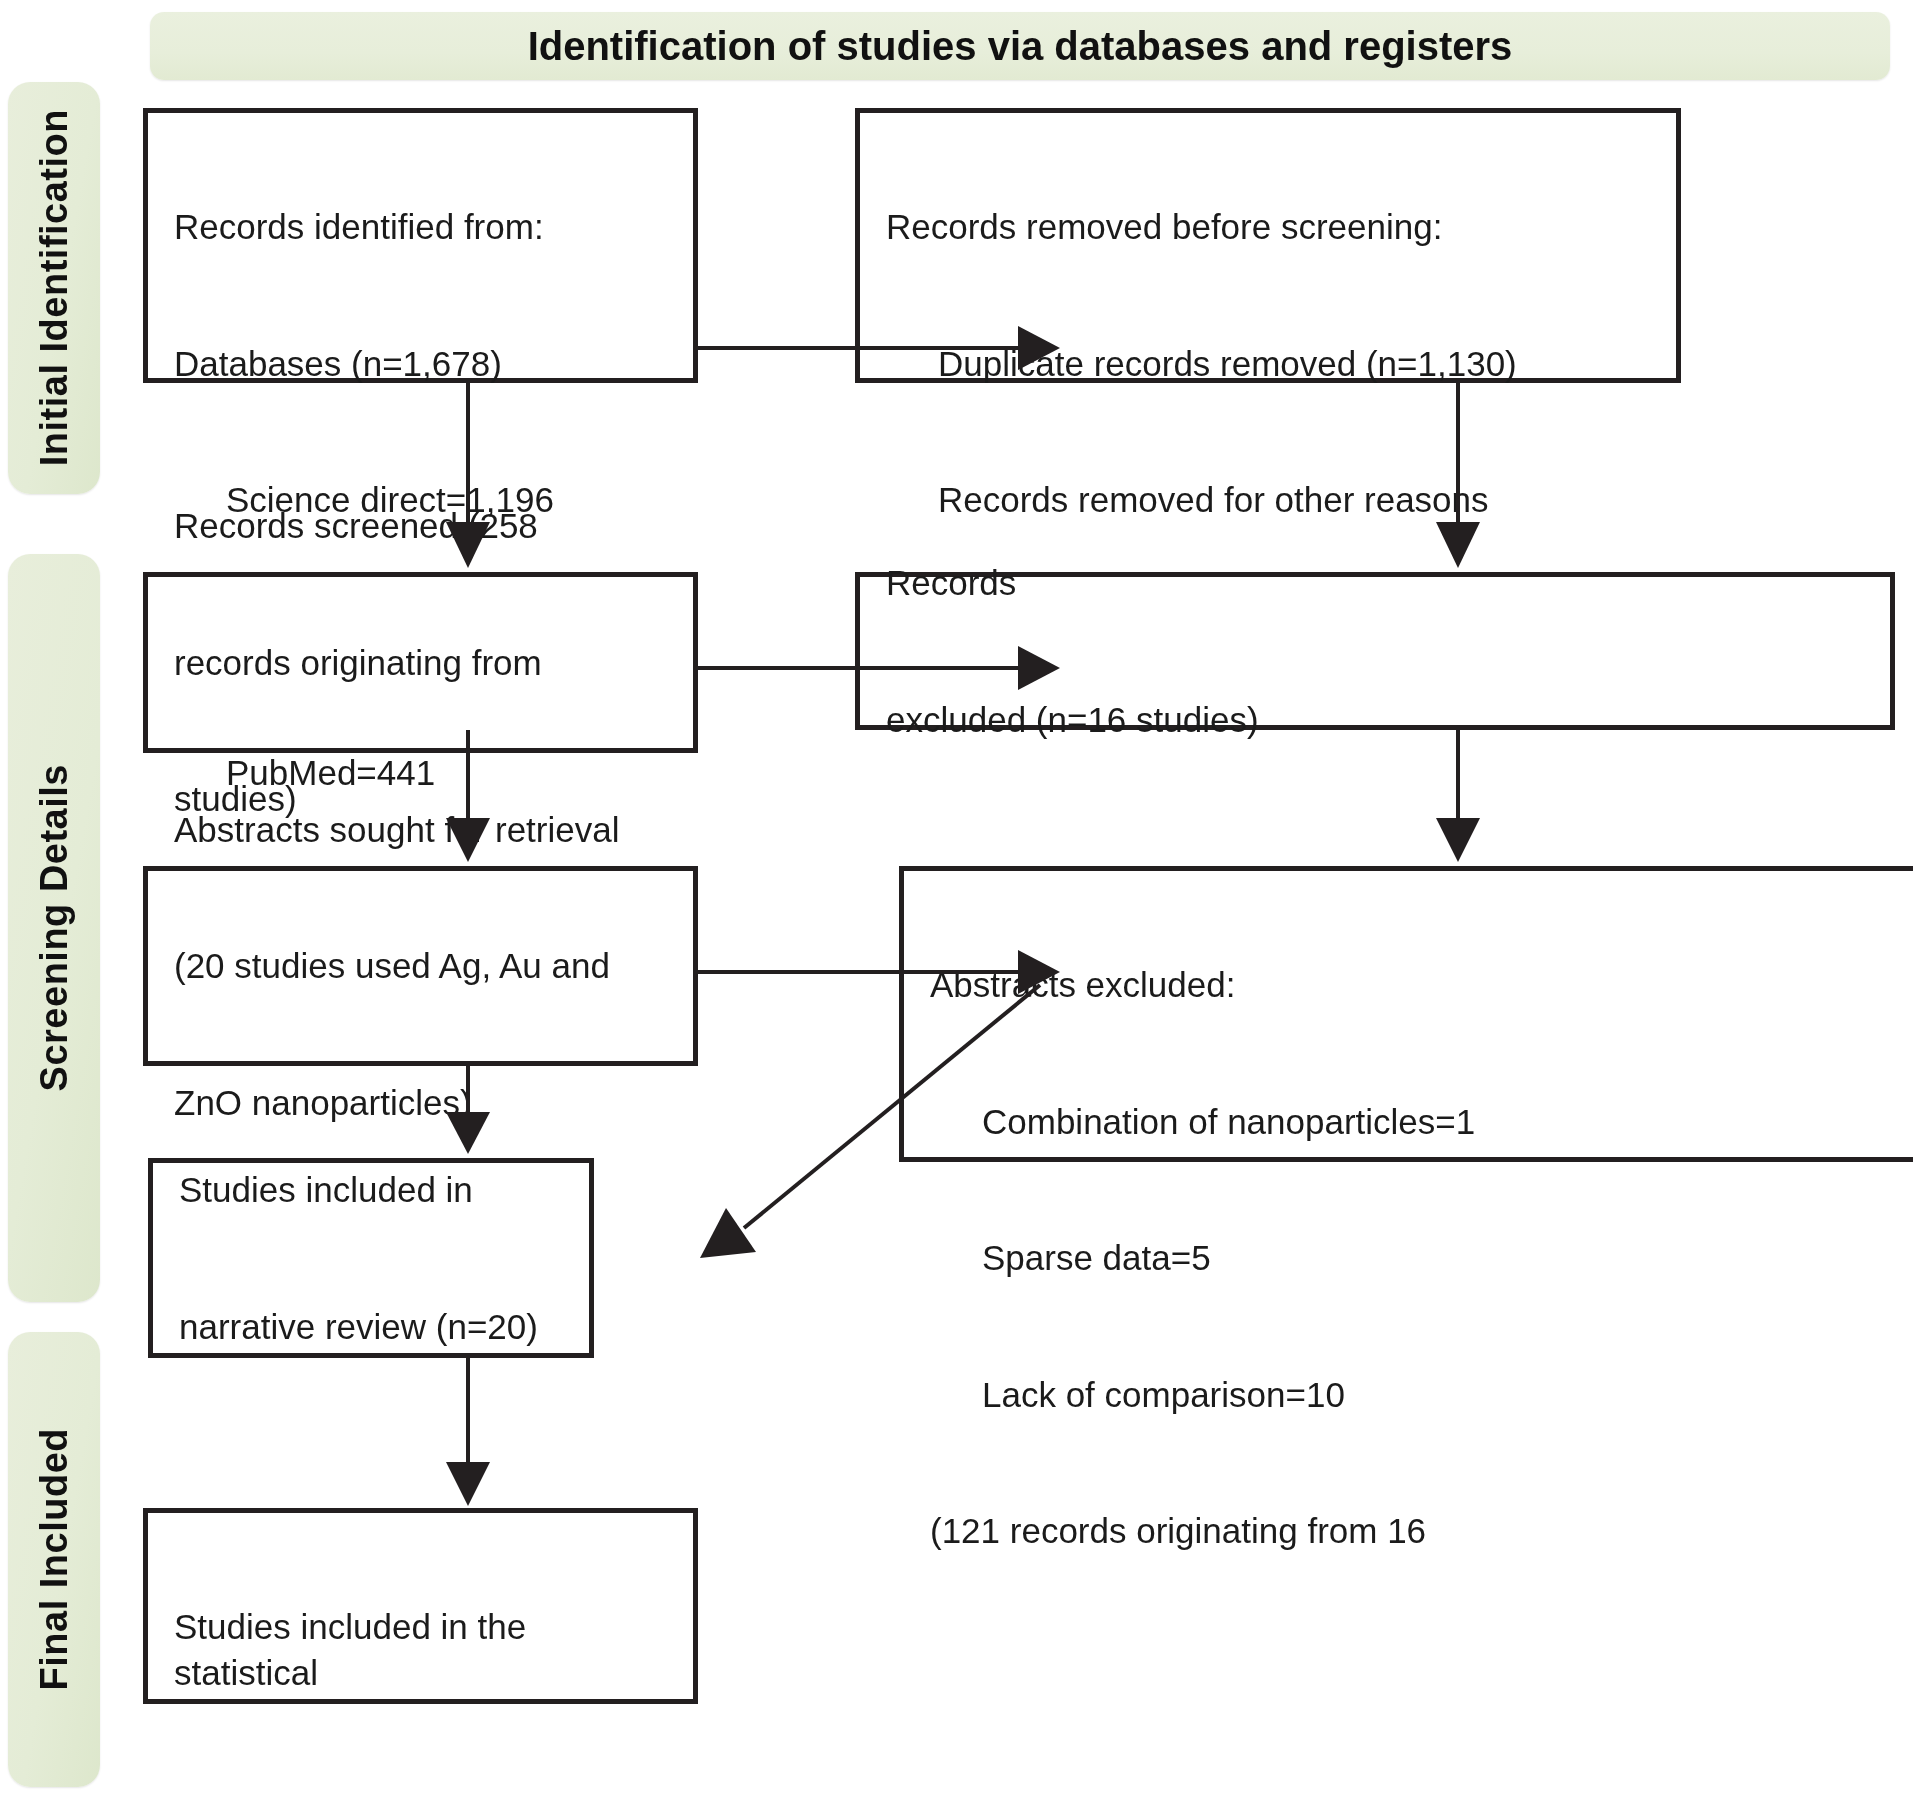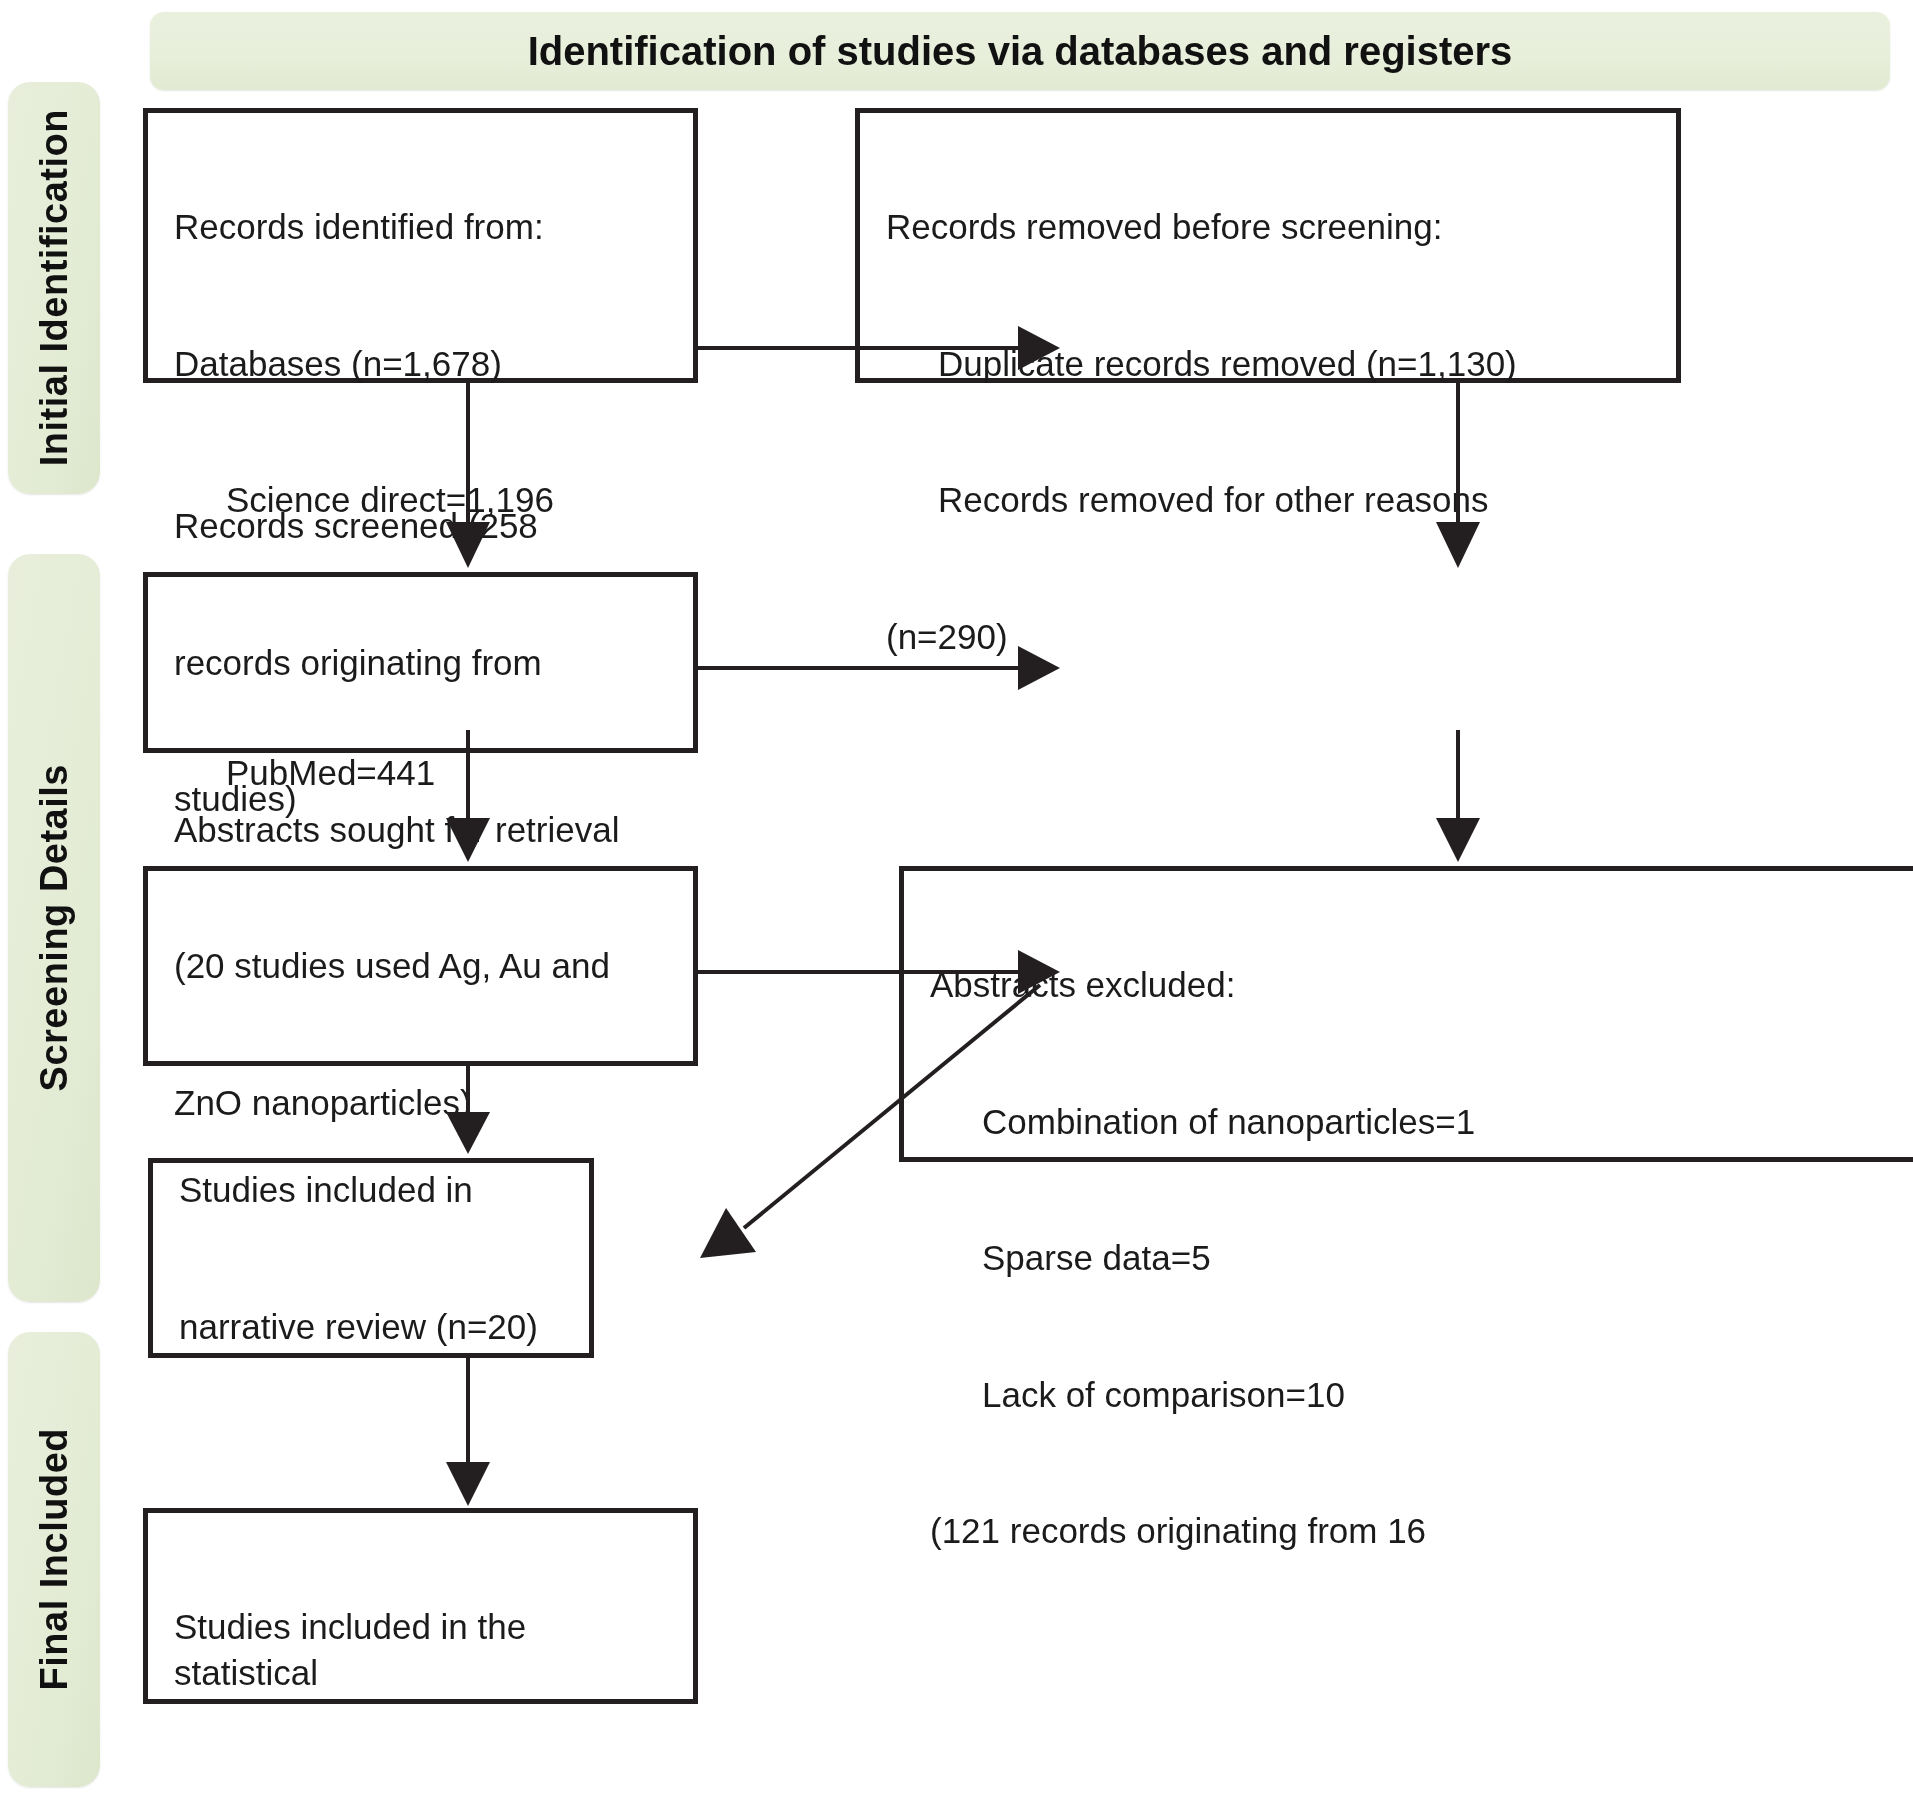--- a/index.html
+++ b/index.html
@@ -90,21 +90,21 @@
   </div>
 
   <div class="rail" style="left:8px;top:554px;width:92px;height:748px;">
     <span class="rail-label">Screening Details</span>
   </div>
 
   <div class="rail" style="left:8px;top:1332px;width:92px;height:455px;">
     <span class="rail-label">Final Included</span>
   </div>
 
-  <div class="banner" style="left:150px;top:12px;width:1740px;height:78px;">
+  <div class="banner" style="left:150px;top:12px;width:1740px;height:68px;">
     <span class="banner-text">Identification of studies via databases and registers</span>
   </div>
 
   <div class="nodebox top-align" style="left:143px;top:108px;width:555px;height:275px;">
     <div class="lines">
       <span class="ln">Records identified from:</span>
       <span class="ln">Databases (n=1,678)</span>
       <span class="ln ind1">Science direct=1,196</span>
       <span class="ln ind1">Scopus=41</span>
       <span class="ln ind1">PubMed=441</span>
@@ -121,20 +121,26 @@
   </div>
 
   <div class="nodebox" style="left:143px;top:572px;width:555px;height:181px;">
     <div class="lines">
       <span class="ln">Records screened (258</span>
       <span class="ln">records originating from</span>
       <span class="ln">studies)</span>
     </div>
   </div>
 
+  <div class="nodebox" style="left:855px;top:572px;width:1040px;height:158px;">
+    <div class="lines">
+      <span class="ln">Records</span>
+      <span class="ln">excluded (n=16 studies)</span>
+    </div>
+  </div>
 
   <div class="nodebox" style="left:143px;top:866px;width:555px;height:200px;">
     <div class="lines">
       <span class="ln">Abstracts sought for retrieval</span>
       <span class="ln">(20 studies used Ag, Au and</span>
       <span class="ln">ZnO nanoparticles)</span>
     </div>
   </div>
 
   <div class="nodebox top-align" style="left:855px;top:866px;width:1040px;height:296px;margin-left:44px;">

